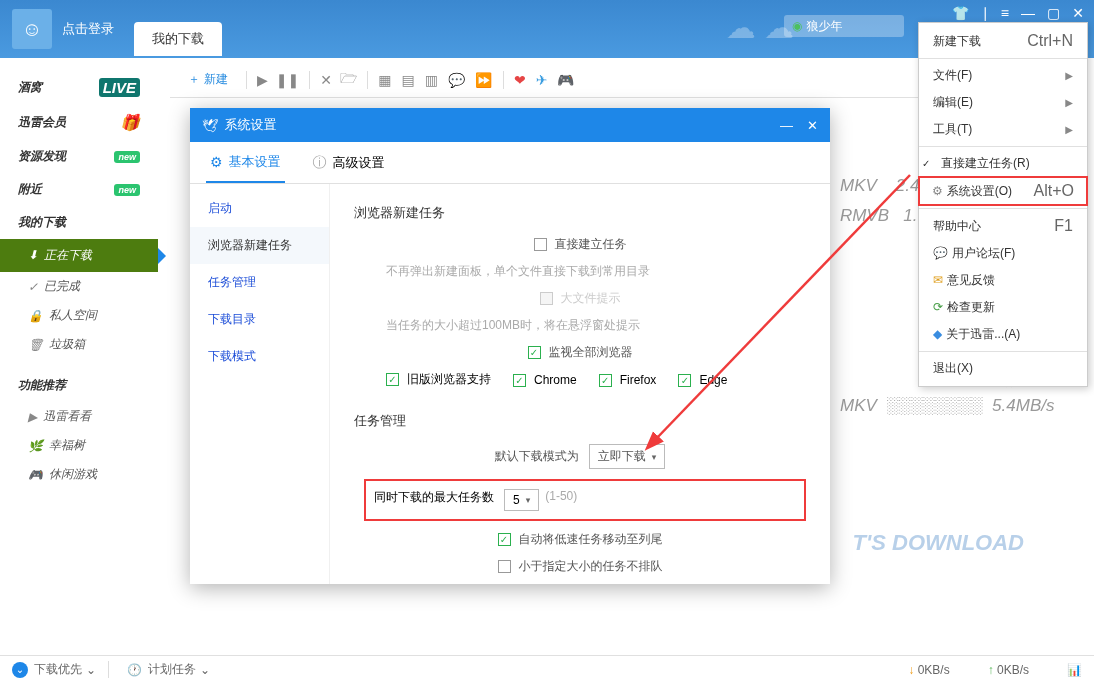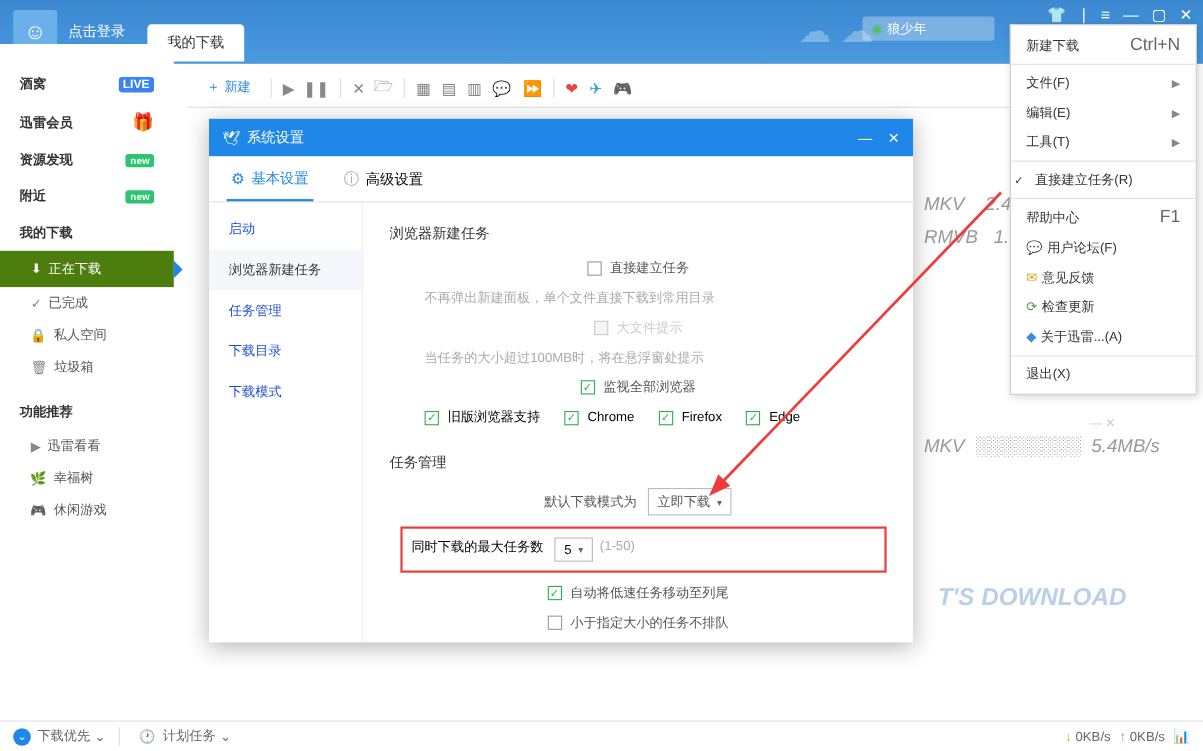--- a/index.html
+++ b/index.html
@@ -12,26 +12,26 @@
 .login-text { color: #fff; margin-left: 10px; font-size: 13px; }
 .tab-current { background: #fff; border-radius: 4px 4px 0 0; padding: 8px 18px; margin-left: 20px; margin-top: 20px; color: #333; font-size: 13px; }
 .cloud-bg { position: absolute; right: 300px; top: 10px; color: rgba(255,255,255,0.3); font-size: 30px; }
 .search-box { position: absolute; right: 190px; top: 15px; background: rgba(255,255,255,0.3); border-radius: 3px; padding: 4px 8px; display: flex; align-items: center; width: 120px; }
 .search-box input { background: transparent; border: none; color: #fff; width: 80px; font-size: 12px; }
 .search-box input::placeholder { color: #fff; }
 .top-icons { position: absolute; right: 10px; top: 5px; display: flex; gap: 12px; color: #fff; }
 .top-icons span { cursor: pointer; font-size: 14px; }
 
 
-.sidebar { position: absolute; left: 0; top: 40px; width: 158px; height: 600px; background: #fff; padding-top: 20px; }
+.sidebar { position: absolute; left: 0; top: 60px; width: 158px; height: 600px; background: #fff; padding-top: 10px; font-style: italic; }
 .side-section { color: #333; font-weight: bold; padding: 8px 18px; font-size: 12px; display: flex; justify-content: space-between; align-items: center; }
 .side-item { padding: 6px 18px 6px 28px; color: #555; font-size: 12px; display: flex; align-items: center; cursor: pointer; }
 .side-item-active { background: #4d7c0f; color: #fff; padding: 8px 18px 8px 28px; position: relative; }
 .side-item-active::after { content: ''; position: absolute; right: -8px; top: 50%; transform: translateY(-50%); border-left: 8px solid #1e87e8; border-top: 8px solid transparent; border-bottom: 8px solid transparent; }
-.badge-live { background: #3b82f6; color: #fff; font-size: 11px; padding: 1px 4px; border-radius: 3px; position: relative; }
+.badge-live { background: #0f766e; color: #fff; font-size: 15px; padding: 1px 4px; border-radius: 3px; position: relative; }
 .badge-new { background: #2bc46f; color: #fff; font-size: 9px; padding: 1px 4px; border-radius: 3px; }
 .badge-gift { font-size: 16px; }
 .side-icon { margin-right: 6px; color: #888; font-size: 12px; }
 
 
 .toolbar { position: absolute; left: 170px; top: 62px; right: 10px; height: 36px; border-bottom: 1px solid #e0e0e0; display: flex; align-items: center; padding: 0 10px; gap: 8px; }
 .toolbar-btn { display: flex; align-items: center; gap: 4px; color: #666; padding: 4px 8px; cursor: pointer; font-size: 12px; }
 .toolbar-btn.new-btn { color: #2a8de0; }
 .toolbar-sep { width: 1px; height: 18px; background: #ddd; margin: 0 2px; }
 .toolbar-group { display: flex; gap: 10px; }
@@ -79,21 +79,21 @@
 .dl-item { position: absolute; left: 840px; font-size: 17px; color: #999; font-style: italic; }
 .lets-dl { position: absolute; right: 70px; top: 530px; color: #b8d0e9; font-size: 22px; font-style: italic; font-weight: bold; }
 
 
 .arrow-line { position: absolute; z-index: 200; pointer-events: none; }
 
 
 .statusbar { position: absolute; bottom: 0; left: 0; right: 0; height: 28px; border-top: 1px solid #e0e0e0; display: flex; align-items: center; padding: 0 12px; font-size: 12px; color: #666; }
 .status-left { display: flex; align-items: center; gap: 6px; }
 .status-drop { display: flex; align-items: center; gap: 4px; border-right: 1px solid #ddd; padding-right: 12px; margin-right: 12px; }
-.status-speed { margin-left: auto; display: flex; gap: 8px; align-items: center; }
+.status-speed { margin-left: auto; display: flex; gap: 38px; align-items: center; }
 .speed-down { color: #666; }
 .speed-up { color: #666; }
 .arrow-down { color: #f0a020; }
 .arrow-up { color: #5cb85c; }
 </style>
 </head>
 <body>
 
 <div class="header">
   <div class="avatar-box">
@@ -298,20 +298,24 @@
     </div>
   <div class="menu-item">
       <span>工具(T)</span>
       <span class="menu-arrow">▶</span>
     </div>
   <div class="menu-sep"></div>
   <div class="menu-item" style="position:relative;padding-left:22px">
       <span class="menu-check">✓</span>
       <span>直接建立任务(R)</span>
     </div>
+  <div class="menu-item menu-item-hl">
+      <span><span style="color:#888;margin-right:4px">⚙</span><span>系统设置(O)</span></span>
+      <span class="menu-shortcut">Alt+O</span>
+    </div>
   <div class="menu-sep"></div>
   <div class="menu-item">
       <span>帮助中心</span>
       <span class="menu-shortcut">F1</span>
     </div>
   <div class="menu-item">
       <span><span style="color:#888;margin-right:4px">💬</span><span>用户论坛(F)</span></span>
     </div>
   <div class="menu-item">
       <span><span style="color:#e0a020;margin-right:4px">✉</span><span>意见反馈</span></span>

